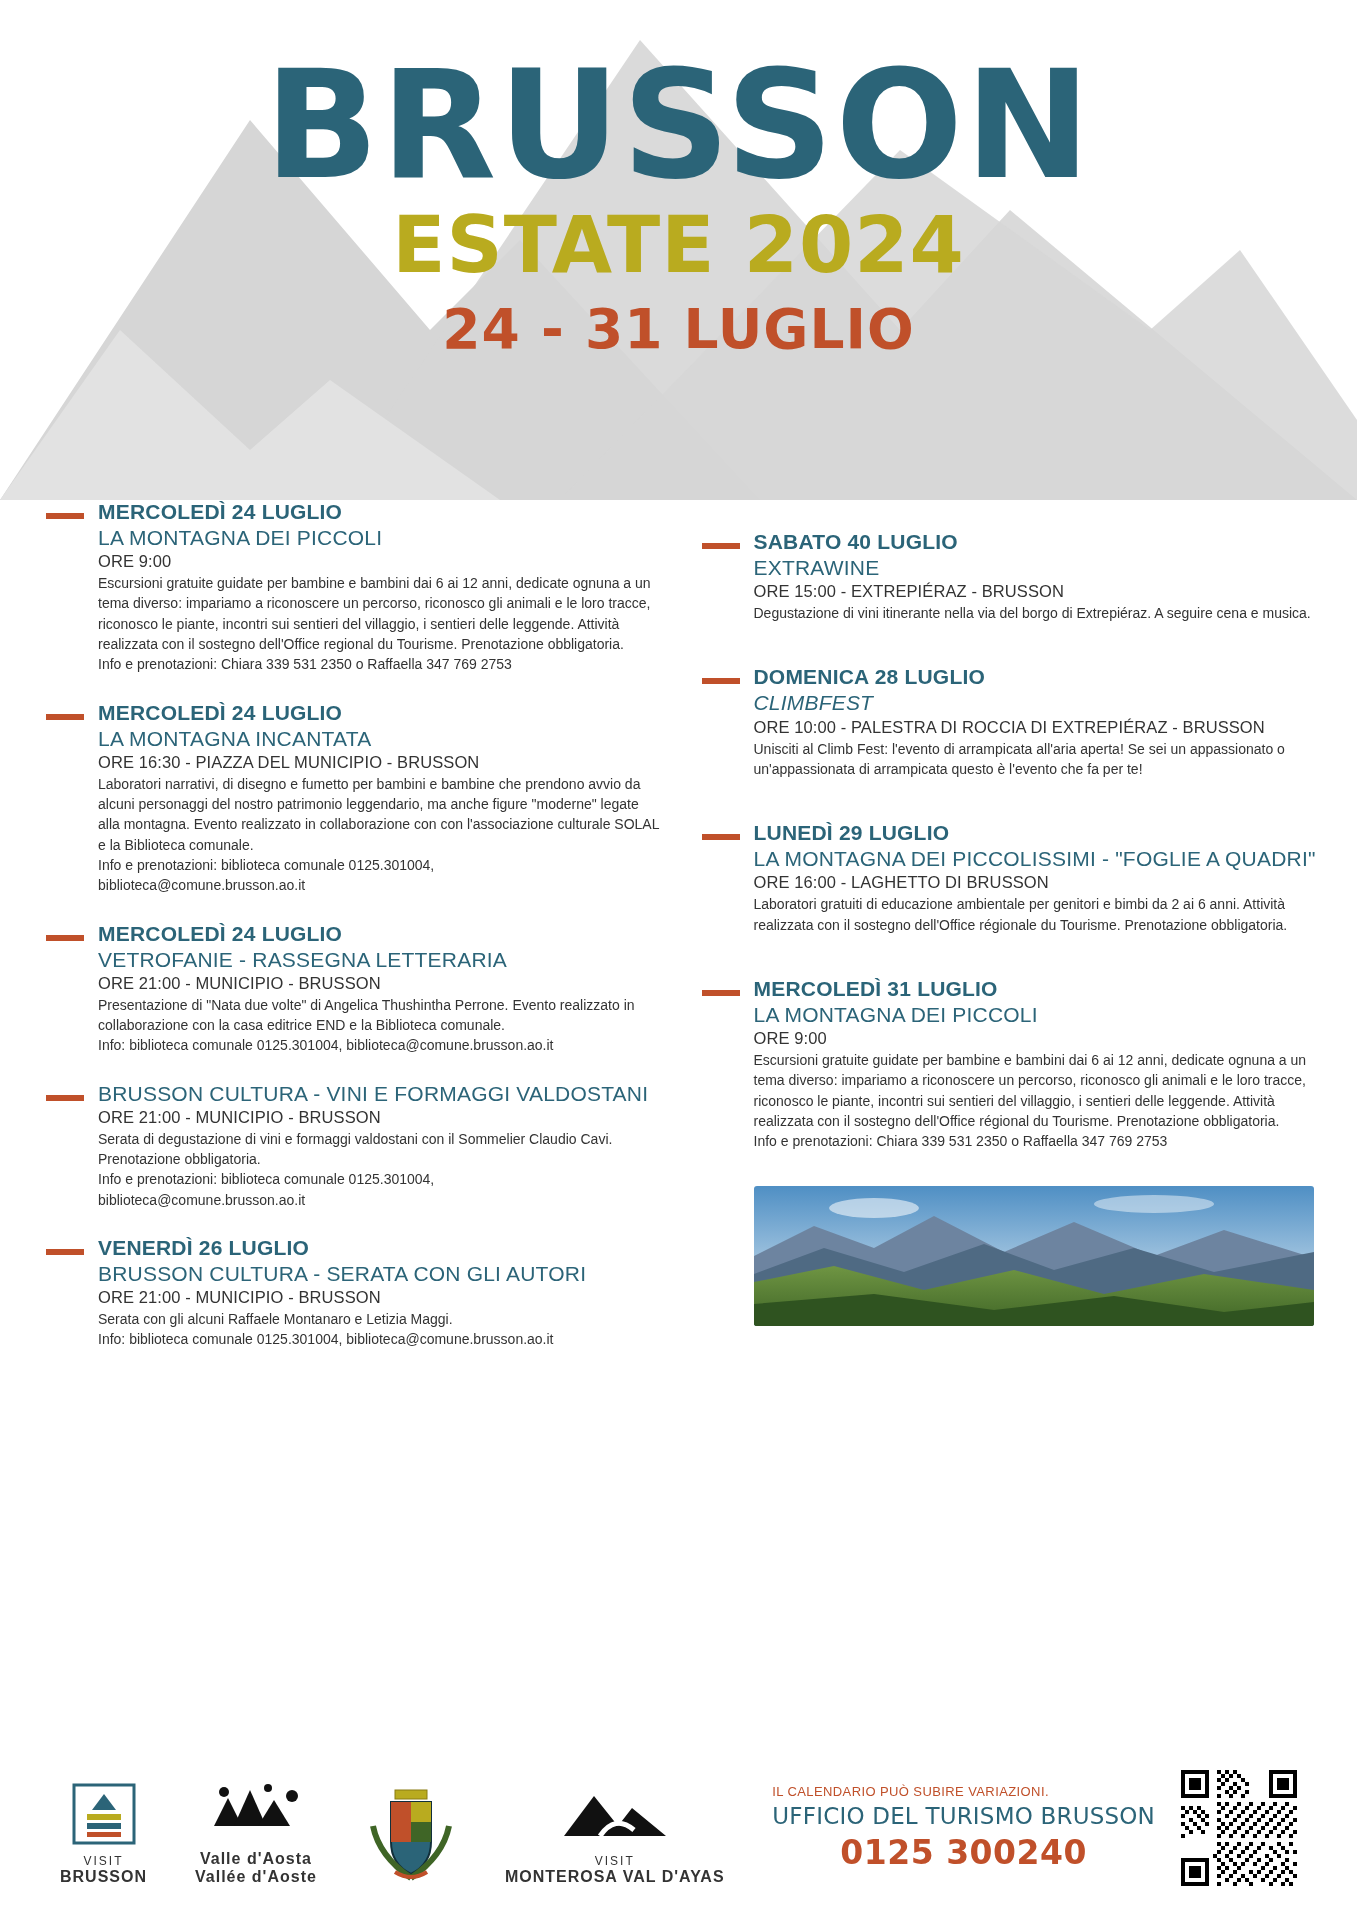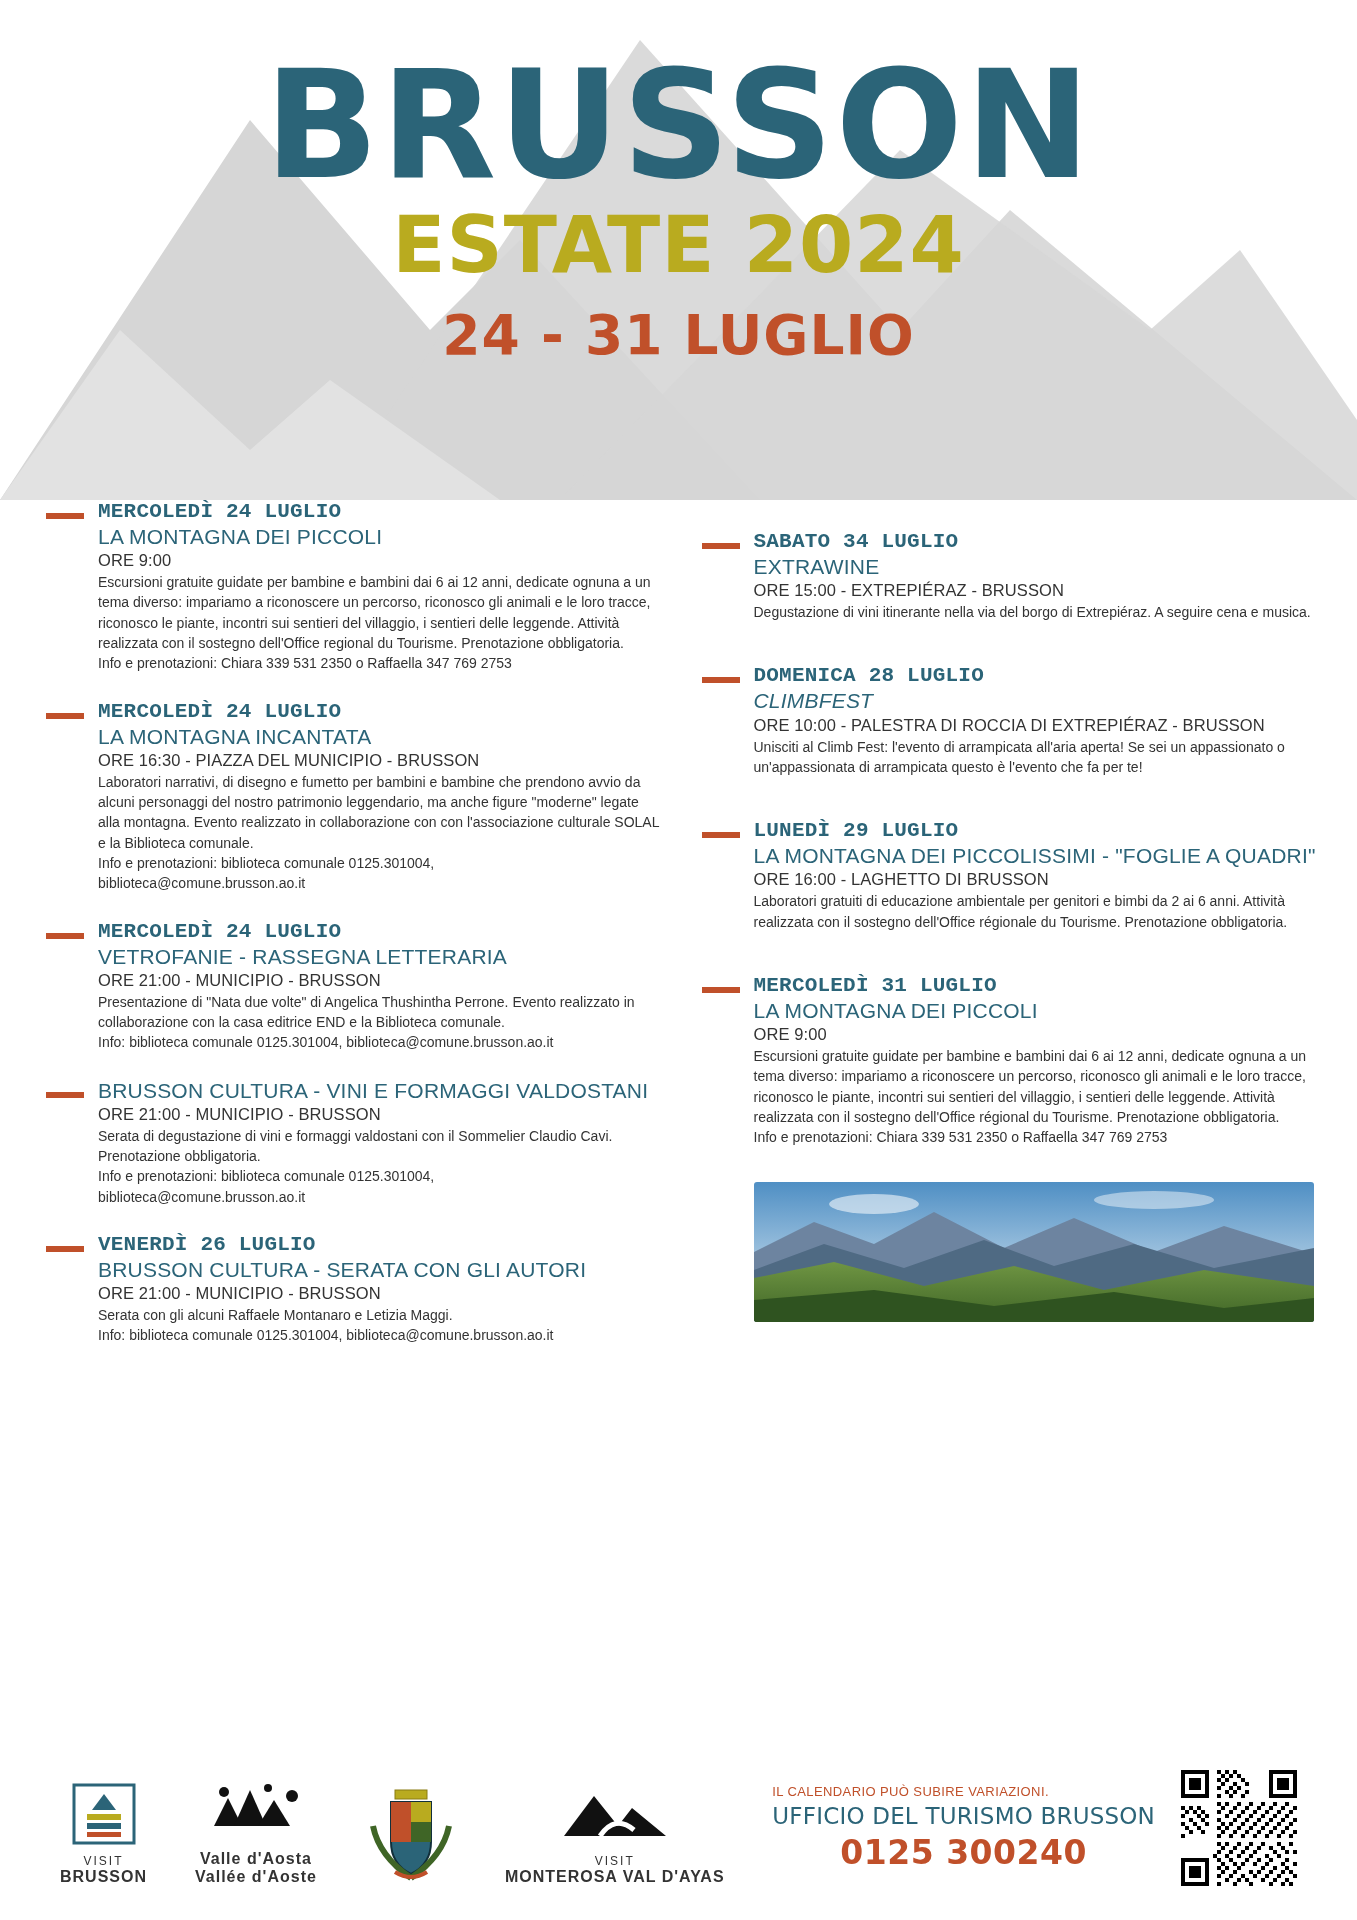--- a/index.html
+++ b/index.html
@@ -39,41 +39,41 @@
     letter-spacing:1px;
     margin-top:6px;
     line-height:1;
   }
   .dates {
     font-family:"DejaVu Sans", sans-serif;
     font-weight:bold;
     font-size:55px;
     color:#c0502a;
     letter-spacing:1px;
-    margin-top:24px;
+    margin-top:18px;
     line-height:1;
   }
 
   
   .content {
     position:relative;
     display:flex;
     padding:0 38px;
     gap:30px;
   }
   .col { width:50%; }
   .col.right { padding-top:30px; }
 
   .event { position:relative; padding-left:60px; margin-bottom:26px; }
   .dash {
     position:absolute; left:8px; top:13px;
     width:38px; height:6px; background:#c0502a;
   }
   .ev-date {
-    font-family:Liberation Mono, monospace;
+    font-family:Liberation Sans, sans-serif;
     font-weight:bold;
     font-size:21px;
     color:#2b6478;
     letter-spacing:0.2px;
     margin-bottom:2px;
   }
   .ev-title {
     font-family:"Liberation Sans", sans-serif;
     font-size:21px;
     color:#2b6478;
@@ -215,21 +215,21 @@
       <div class="ev-desc">Serata con gli alcuni Raffaele Montanaro e Letizia Maggi.</div>
       <div class="ev-info">Info: biblioteca comunale 0125.301004, biblioteca@comune.brusson.ao.it</div>
     </div>
 
   </div>
 
   <div class="col right">
 
     <div class="event">
       <div class="dash"></div>
-      <div class="ev-date">SABATO 34 LUGLIO</div>
+      <div class="ev-date">SABATO 40 LUGLIO</div>
       <div class="ev-title">EXTRAWINE</div>
       <div class="ev-when">ORE 15:00 - EXTREPIÉRAZ - BRUSSON</div>
       <div class="ev-desc">Degustazione di vini itinerante nella via del borgo di Extrepiéraz. A seguire cena e musica.</div>
       <div class="ev-info"></div>
     </div>
 
     <div class="event" style="margin-top:42px;">
       <div class="dash"></div>
       <div class="ev-date">DOMENICA 28 LUGLIO</div>
       <div class="ev-title italic">CLIMBFEST</div>

